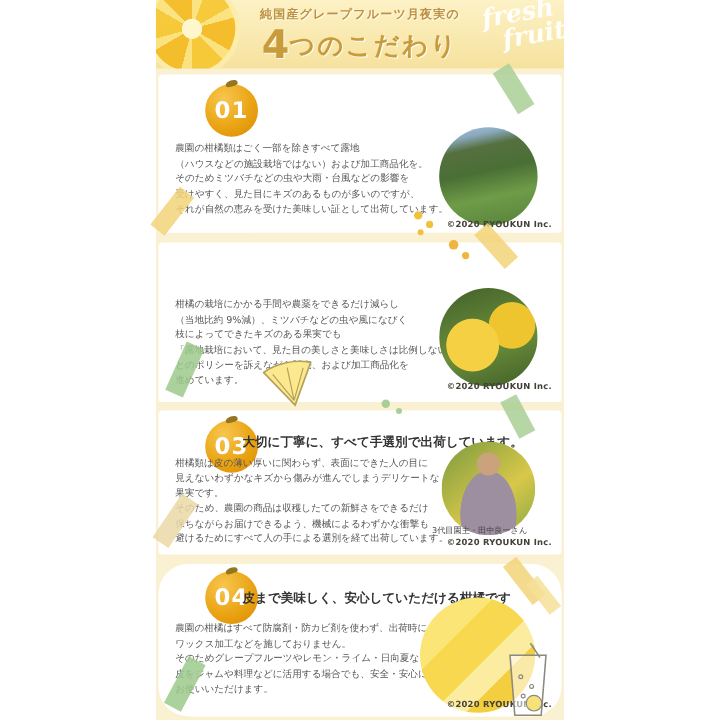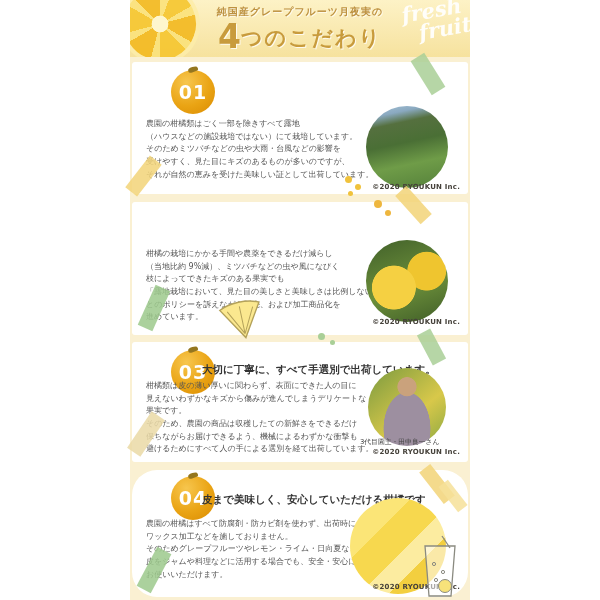--- a/index.html
+++ b/index.html
@@ -85,21 +85,21 @@
     </div>
     <div class="script">
       <div>fresh</div>
       <div class="l2">fruit</div>
     </div>
   </div>
 
   <div class="card card1">
     <div class="badge" style="top:8px">01</div>
     <div class="bodytext" style="top:56px">農園の柑橘類はごく一部を除きすべて露地
-（ハウスなどの施設栽培ではない）にて栽培しています。
+（ハウスなどの施設栽培ではない）および加工商品化を。
 そのためミツバチなどの虫や大雨・台風などの影響を
 受けやすく、見た目にキズのあるものが多いのですが、
 それが自然の恵みを受けた美味しい証として出荷しています。</div>
     <div class="photo photo-orchard" style="left:234px;top:44px;width:82px;height:82px"></div>
     <div class="credit" style="top:121px">©2020 RYOUKUN Inc.</div>
   </div>
 
   <div class="card card2">
     <div class="bodytext" style="top:46px">柑橘の栽培にかかる手間や農薬をできるだけ減らし
 （当地比約 9%減）、ミツバチなどの虫や風になびく

